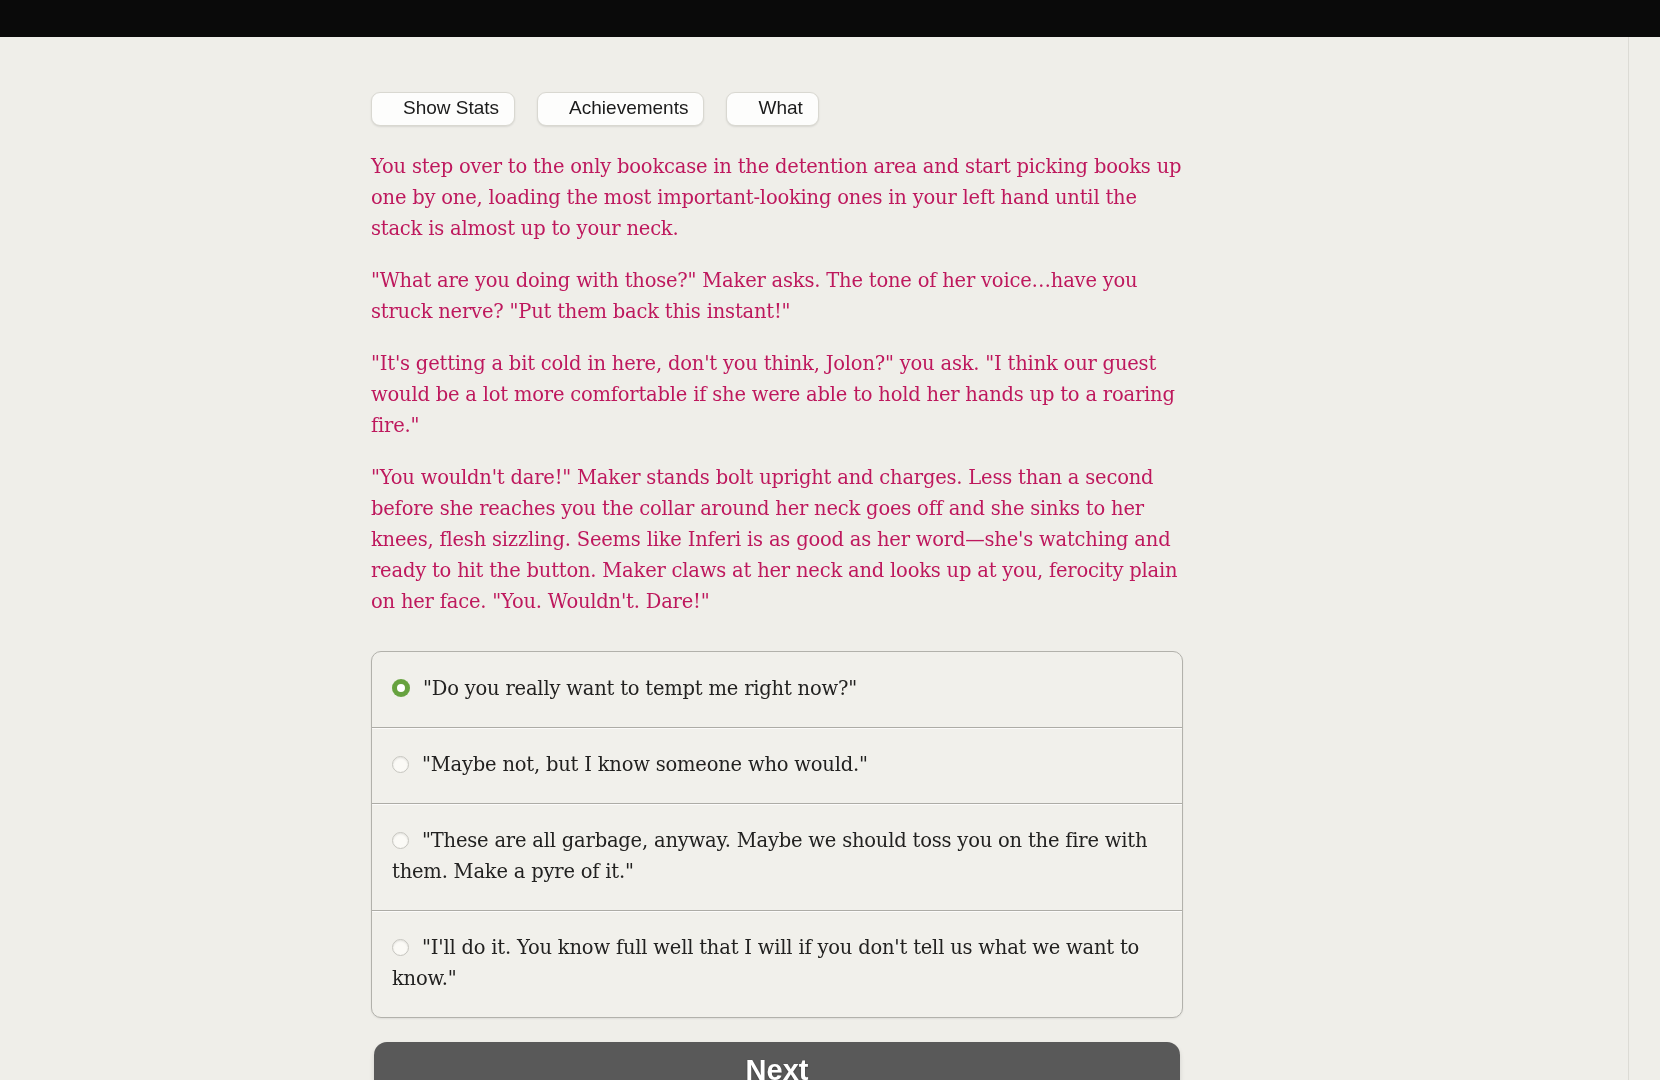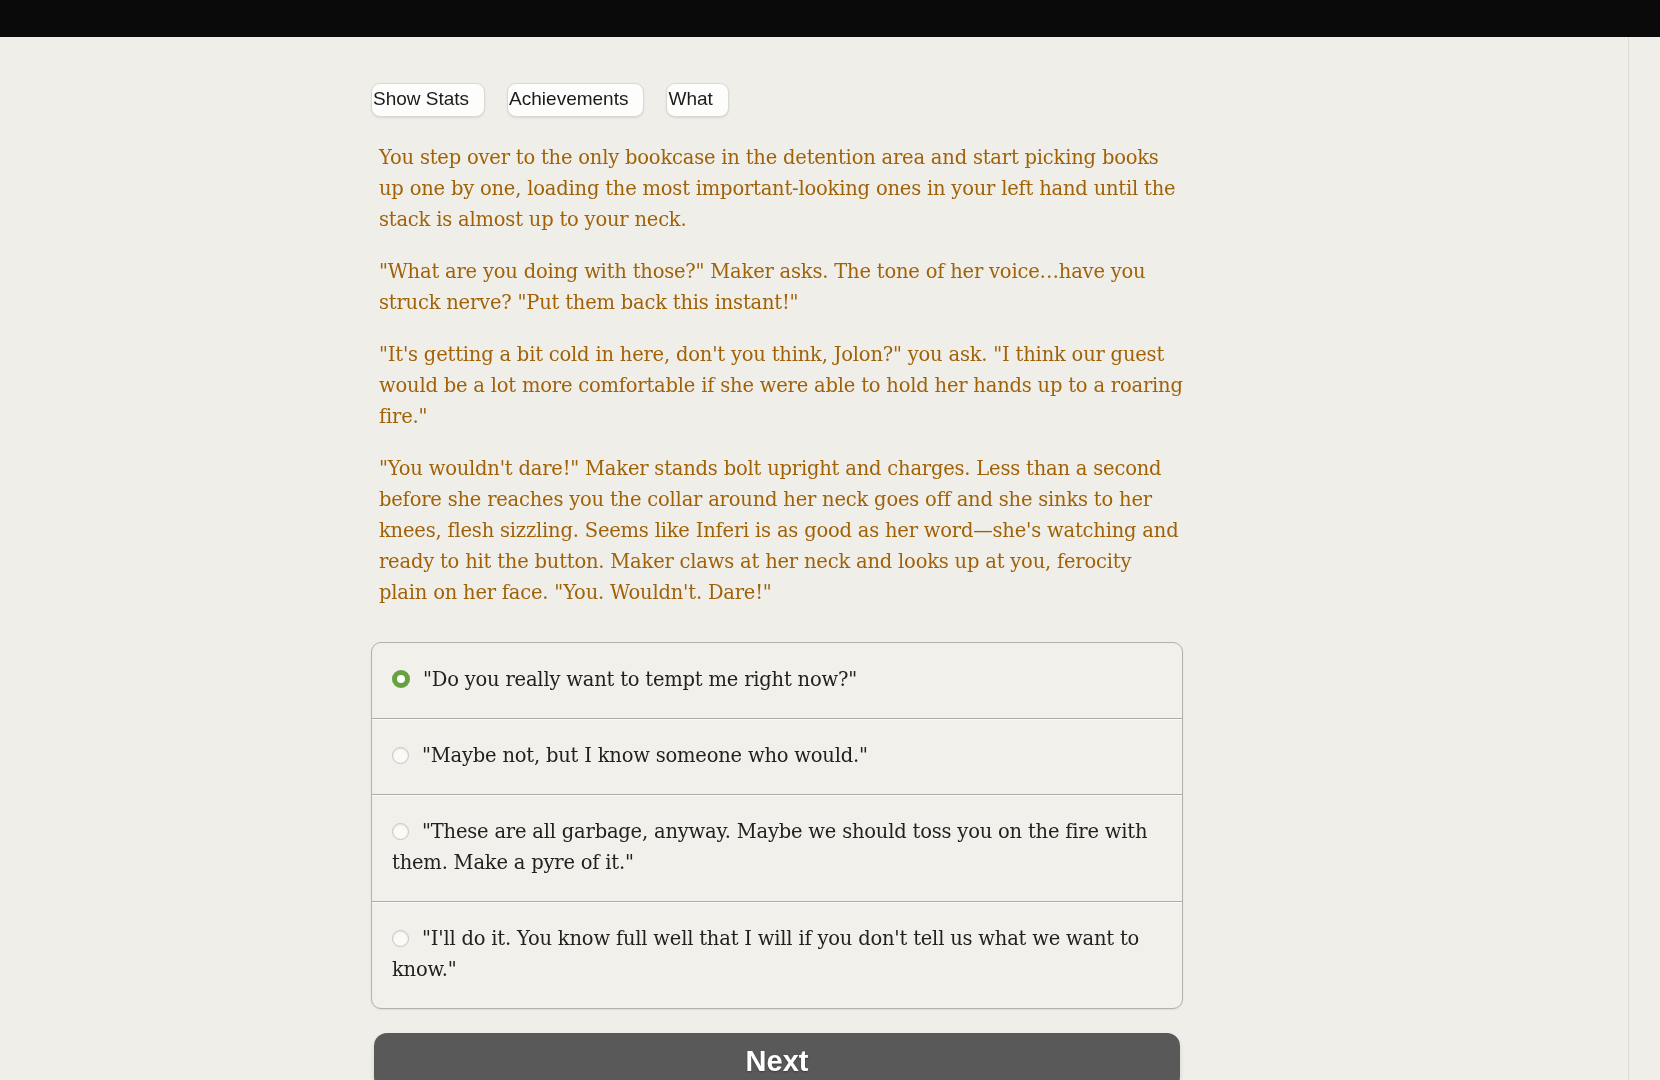--- a/index.html
+++ b/index.html
@@ -26,32 +26,33 @@
   }
   
   .toolbar { display: flex; gap: 22px; align-items: center; }
   .tb-btn {
     font-family: "Liberation Sans", sans-serif;
     font-size: 19px;
     color: #1b1b1b;
     background: #fdfdfc;
     border: 1px solid #d9d8d1;
     border-radius: 9px;
-    padding: 4px 15px 6px 1px;
+    padding: 4px 15px 6px 31px;
     box-shadow: 0 1px 2px rgba(0,0,0,0.10);
     cursor: pointer;
     line-height: 22px;
+    margin-top: 9px;
   }
   
   .story {
     font-family: "DejaVu Serif", serif;
     font-size: 19.5px;
     line-height: 31px;
-    color: #a16207;
-    margin: 0 0 21px 8px;
+    color: #be185d;
+    margin: 0 0 21px 0;
     letter-spacing: -0.2px;
   }
   .story.first { margin-top: 25px; }
   
   .choices {
     margin-top: 34px;
     border: 1px solid #b2b1ab;
     border-radius: 10px;
     background: #f1f0eb;
     box-shadow: 0 1px 2px rgba(0,0,0,0.07);

